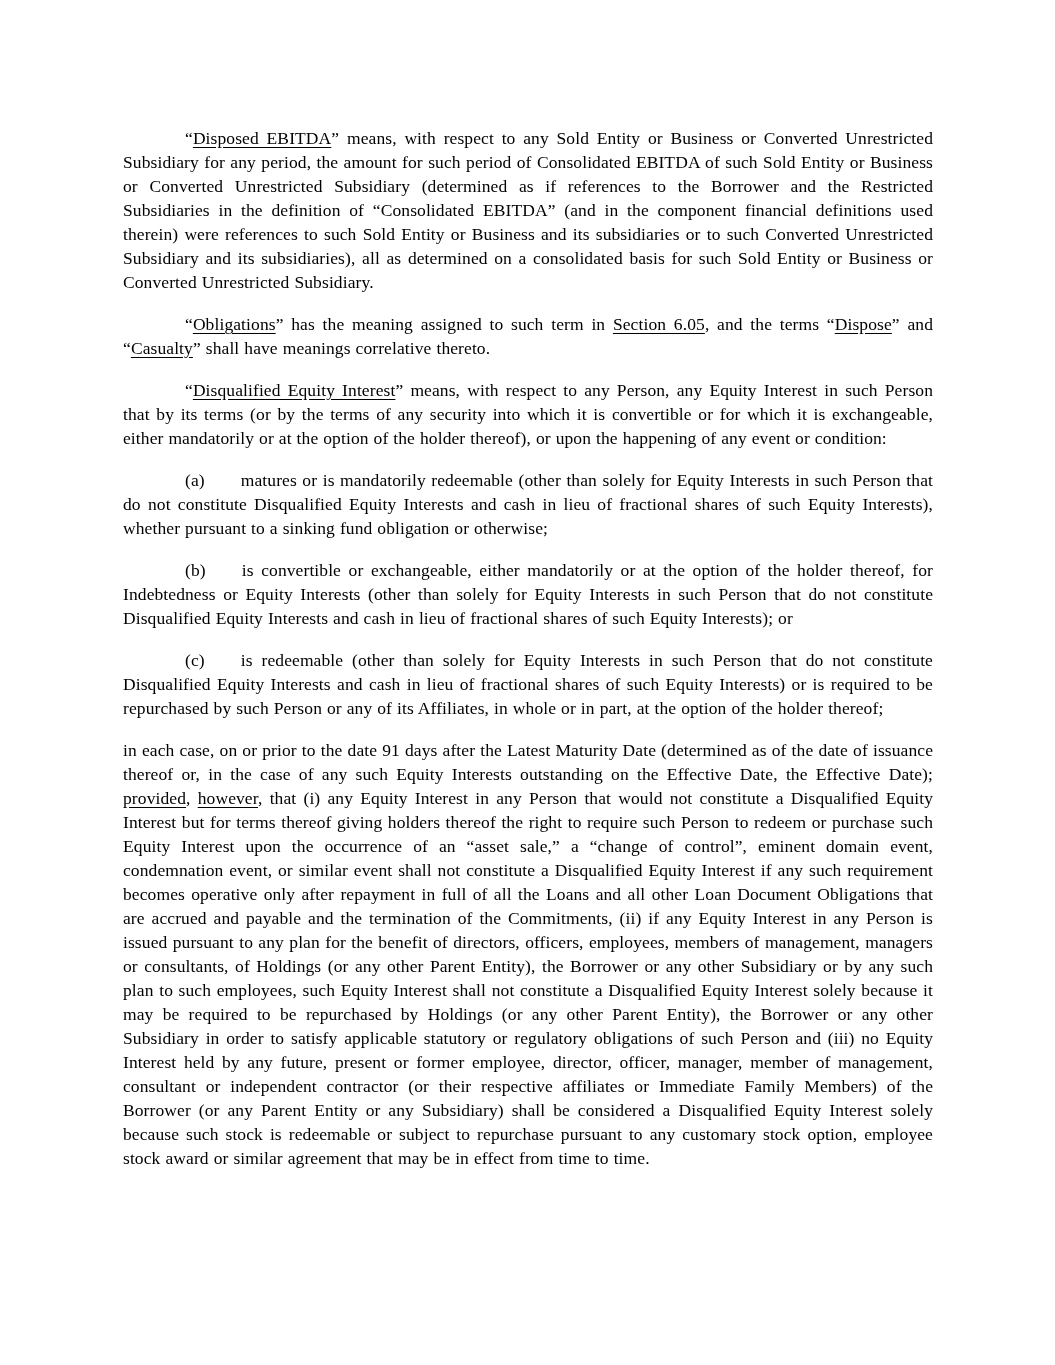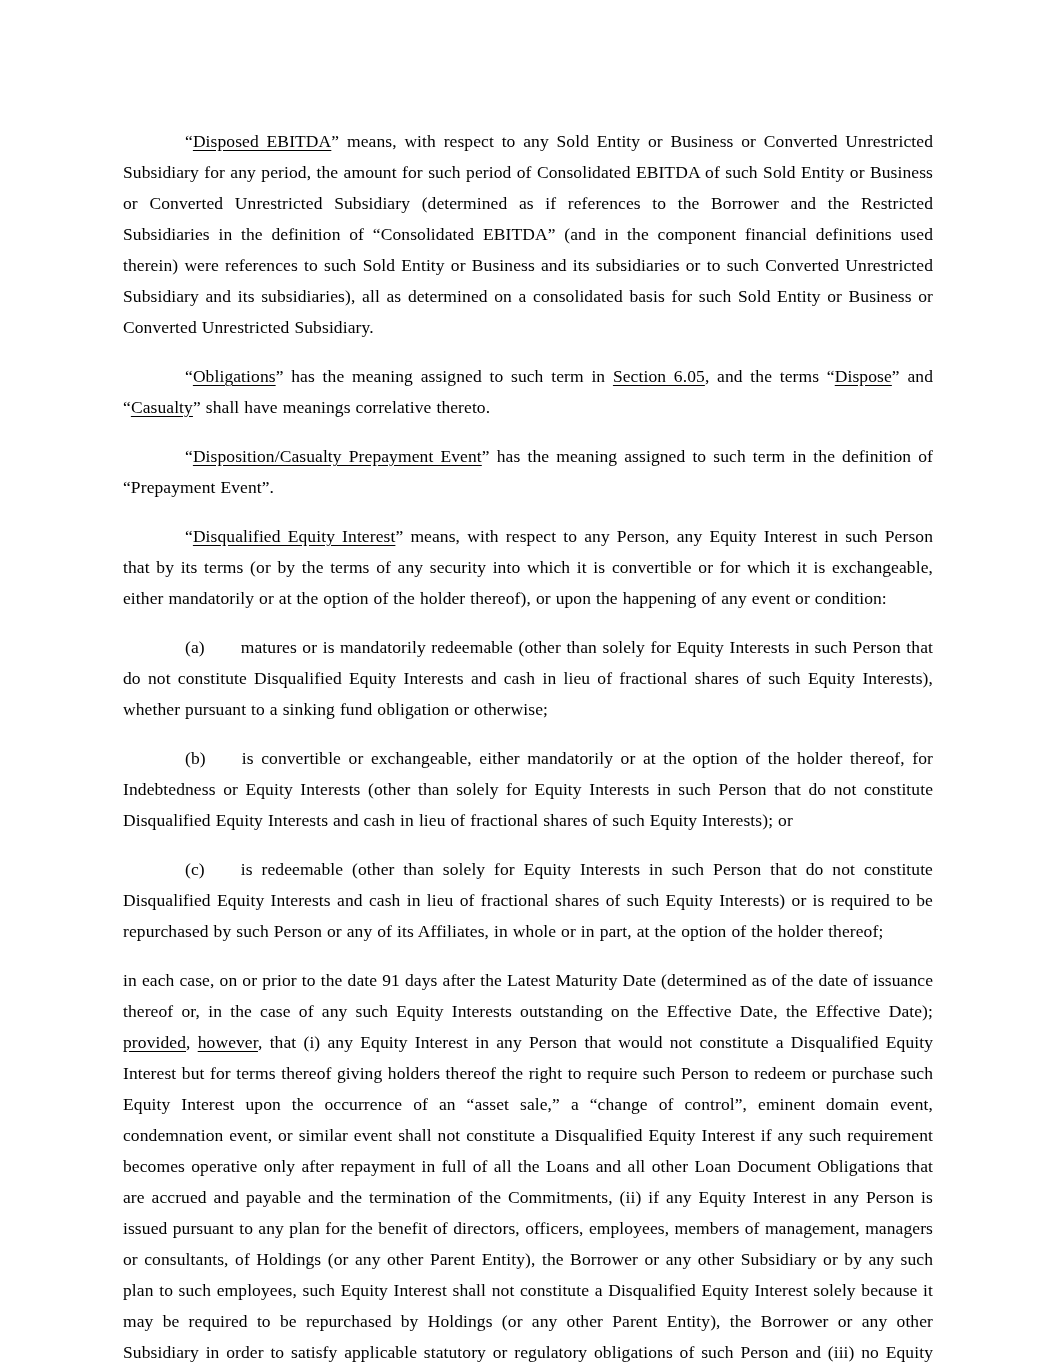--- a/index.html
+++ b/index.html
@@ -25,21 +25,21 @@
   }
   .content {
     position: absolute;
     left: 123px;
     top: 126px;
     width: 810px;
   }
   p.para {
     margin: 0 0 18px 0;
     font-size: 17.5px;
-    line-height: 31px;
+    line-height: 24px;
     text-align: justify;
     letter-spacing: 0.1px;
     word-spacing: 0.5px;
   }
   p.para.indent {
     text-indent: 62px;
   }
   .u {
     text-decoration: underline;
     text-underline-offset: 3px;
@@ -58,20 +58,19 @@
     line-height: 22px;
   }
 </style>
 </head>
 <body>
 
 <div class="page">
   <div class="content" id="paragraphs">
       <p class="para indent"><span>“</span><span class="u">Disposed EBITDA</span><span>” means, with respect to any Sold Entity or Business or Converted Unrestricted Subsidiary for any period, the amount for such period of Consolidated EBITDA of such Sold Entity or Business or Converted Unrestricted Subsidiary (determined as if references to the Borrower and the Restricted Subsidiaries in the definition of “Consolidated EBITDA” (and in the component financial definitions used therein) were references to such Sold Entity or Business and its subsidiaries or to such Converted Unrestricted Subsidiary and its subsidiaries), all as determined on a consolidated basis for such Sold Entity or Business or Converted Unrestricted Subsidiary.</span></p>
       <p class="para indent"><span>“</span><span class="u">Obligations</span><span>” has the meaning assigned to such term in </span><span class="u">Section 6.05</span><span>, and the terms “</span><span class="u">Dispose</span><span>” and “</span><span class="u">Casualty</span><span>” shall have meanings correlative thereto.</span></p>
-      <p class="para indent"><span>“</span><span class="u">Disposition/Casualty Prepayment Event</span><span>” has the meaning assigned to such term in the definition of “Prepayment Event”.</span></p>
       <p class="para indent"><span>“</span><span class="u">Disqualified Equity Interest</span><span>” means, with respect to any Person, any Equity Interest in such Person that by its terms (or by the terms of any security into which it is convertible or for which it is exchangeable, either mandatorily or at the option of the holder thereof), or upon the happening of any event or condition:</span></p>
       <p class="para indent"><span>(a)</span><span class="tab"></span><span>matures or is mandatorily redeemable (other than solely for Equity Interests in such Person that do not constitute Disqualified Equity Interests and cash in lieu of fractional shares of such Equity Interests), whether pursuant to a sinking fund obligation or otherwise;</span></p>
       <p class="para indent"><span>(b)</span><span class="tab"></span><span>is convertible or exchangeable, either mandatorily or at the option of the holder thereof, for Indebtedness or Equity Interests (other than solely for Equity Interests in such Person that do not constitute Disqualified Equity Interests and cash in lieu of fractional shares of such Equity Interests); or</span></p>
       <p class="para indent"><span>(c)</span><span class="tab"></span><span>is redeemable (other than solely for Equity Interests in such Person that do not constitute Disqualified Equity Interests and cash in lieu of fractional shares of such Equity Interests) or is required to be repurchased by such Person or any of its Affiliates, in whole or in part, at the option of the holder thereof;</span></p>
       <p class="para"><span>in each case, on or prior to the date 91 days after the Latest Maturity Date (determined as of the date of issuance thereof or, in the case of any such Equity Interests outstanding on the Effective Date, the Effective Date); </span><span class="u">provided</span><span>, </span><span class="u">however</span><span>, that (i) any Equity Interest in any Person that would not constitute a Disqualified Equity Interest but for terms thereof giving holders thereof the right to require such Person to redeem or purchase such Equity Interest upon the occurrence of an “asset sale,” a “change of control”, eminent domain event, condemnation event, or similar event shall not constitute a Disqualified Equity Interest if any such requirement becomes operative only after repayment in full of all the Loans and all other Loan Document Obligations that are accrued and payable and the termination of the Commitments, (ii) if any Equity Interest in any Person is issued pursuant to any plan for the benefit of directors, officers, employees, members of management, managers or consultants, of Holdings (or any other Parent Entity), the Borrower or any other Subsidiary or by any such plan to such employees, such Equity Interest shall not constitute a Disqualified Equity Interest solely because it may be required to be repurchased by Holdings (or any other Parent Entity), the Borrower or any other Subsidiary in order to satisfy applicable statutory or regulatory obligations of such Person and (iii) no Equity Interest held by any future, present or former employee, director, officer, manager, member of management, consultant or independent contractor (or their respective affiliates or Immediate Family Members) of the Borrower (or any Parent Entity or any Subsidiary) shall be considered a Disqualified Equity Interest solely because such stock is redeemable or subject to repurchase pursuant to any customary stock option, employee stock award or similar agreement that may be in effect from time to time.</span></p>
     </div>
 </div>
 
 </body></html>

